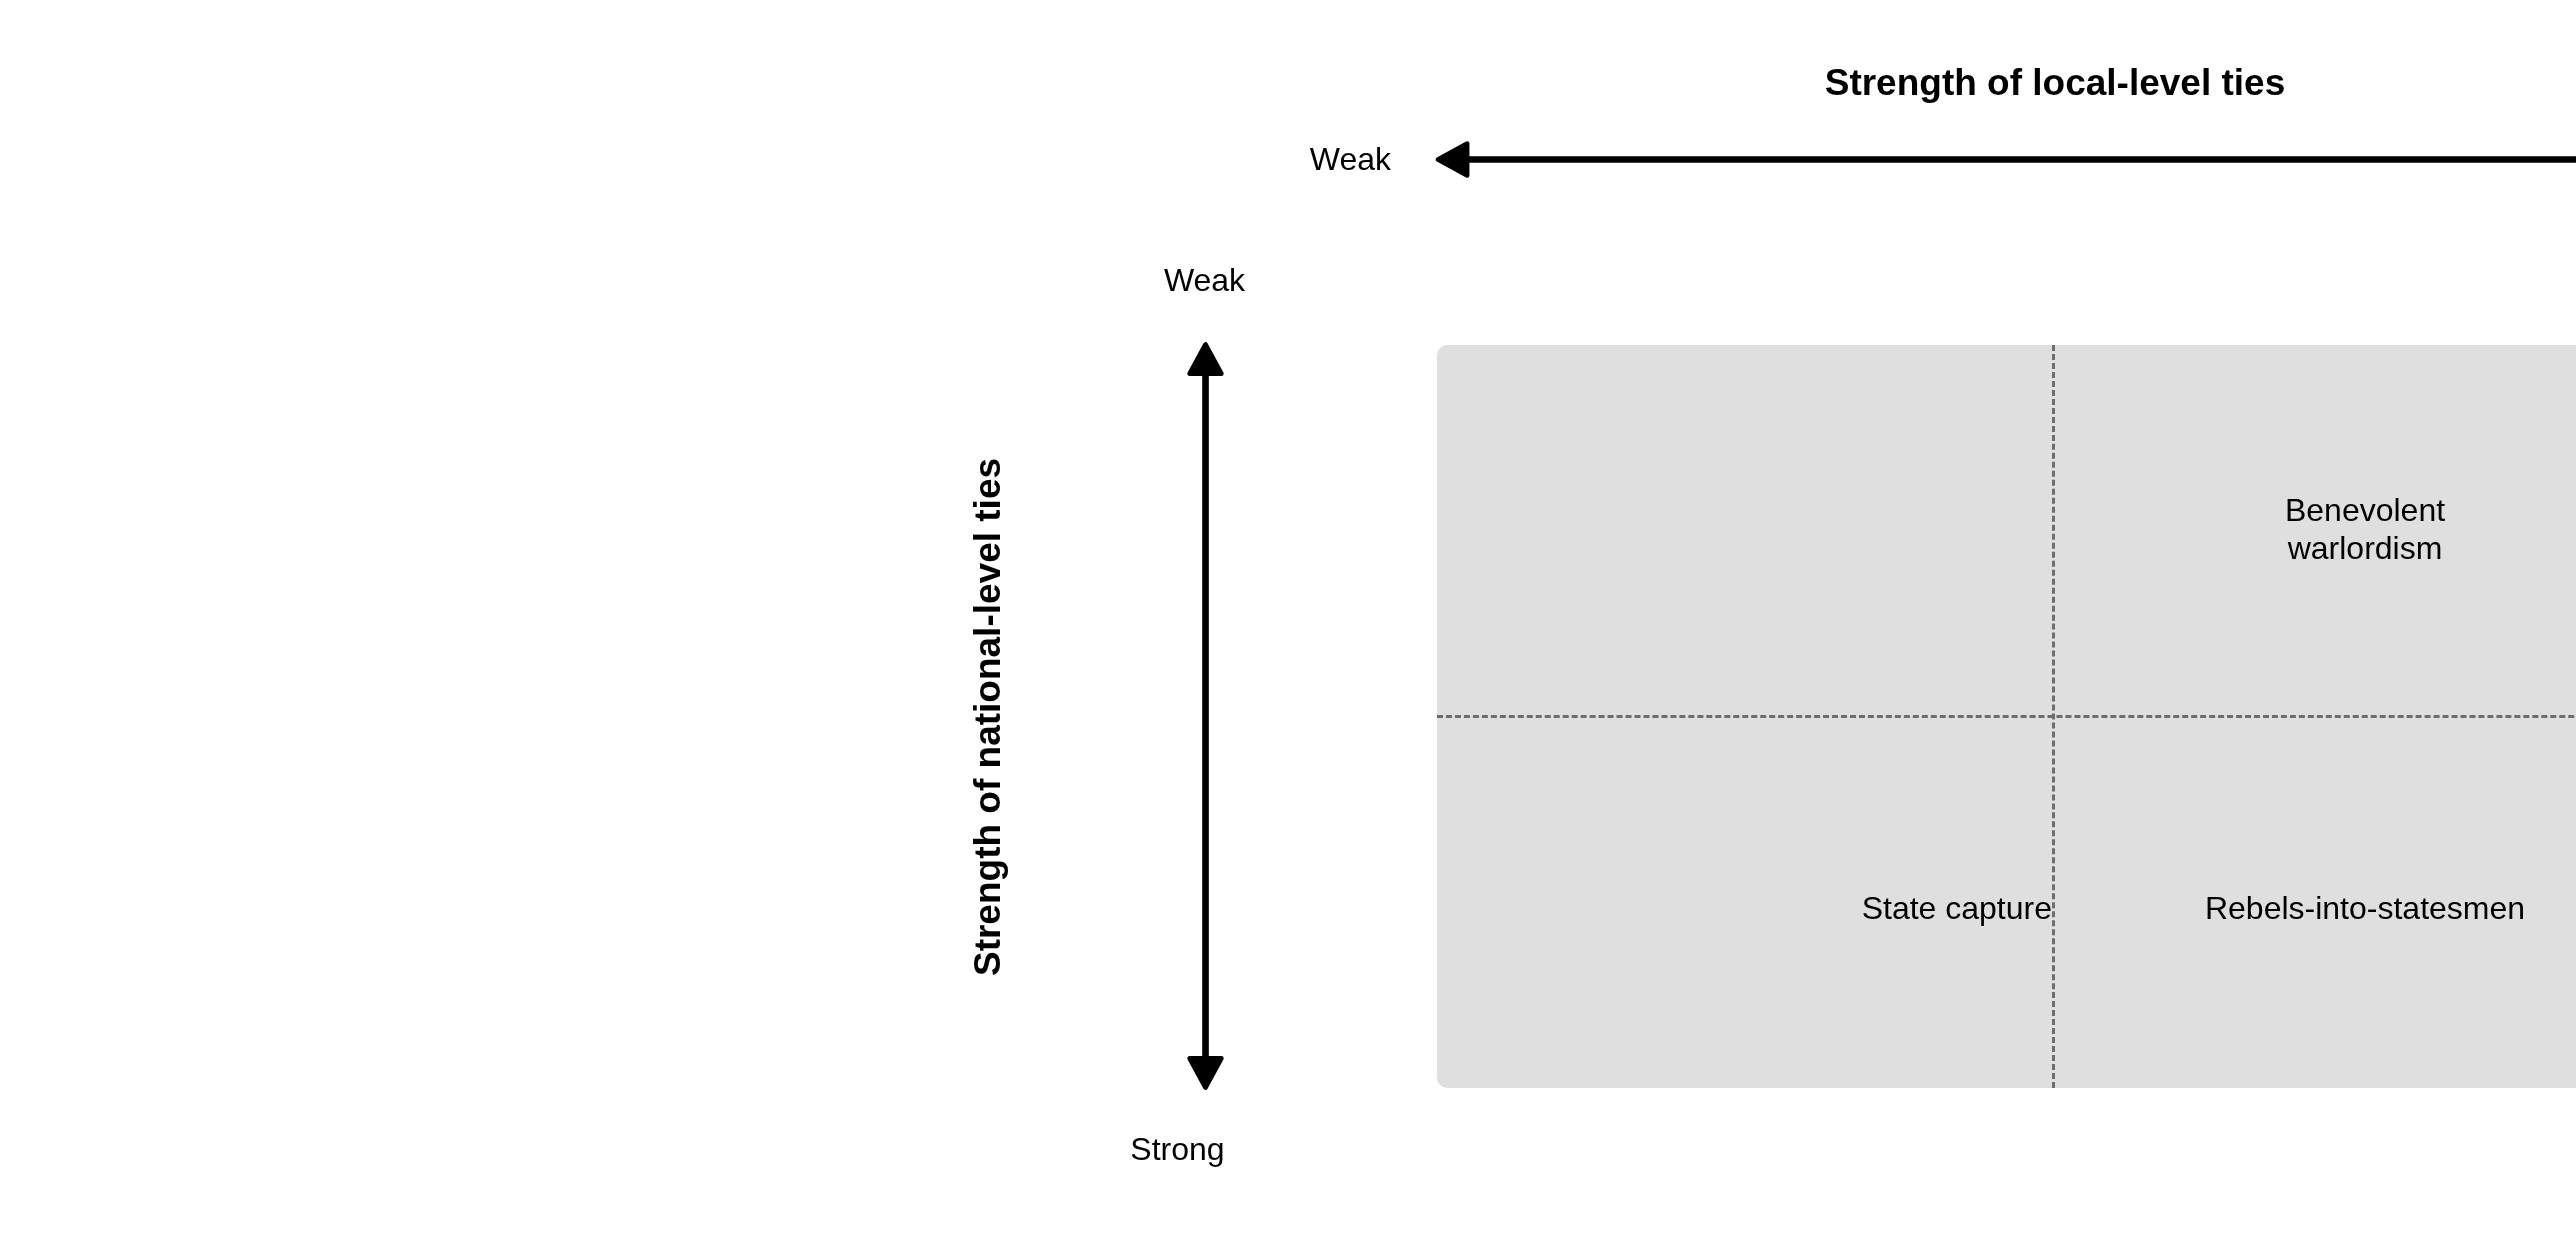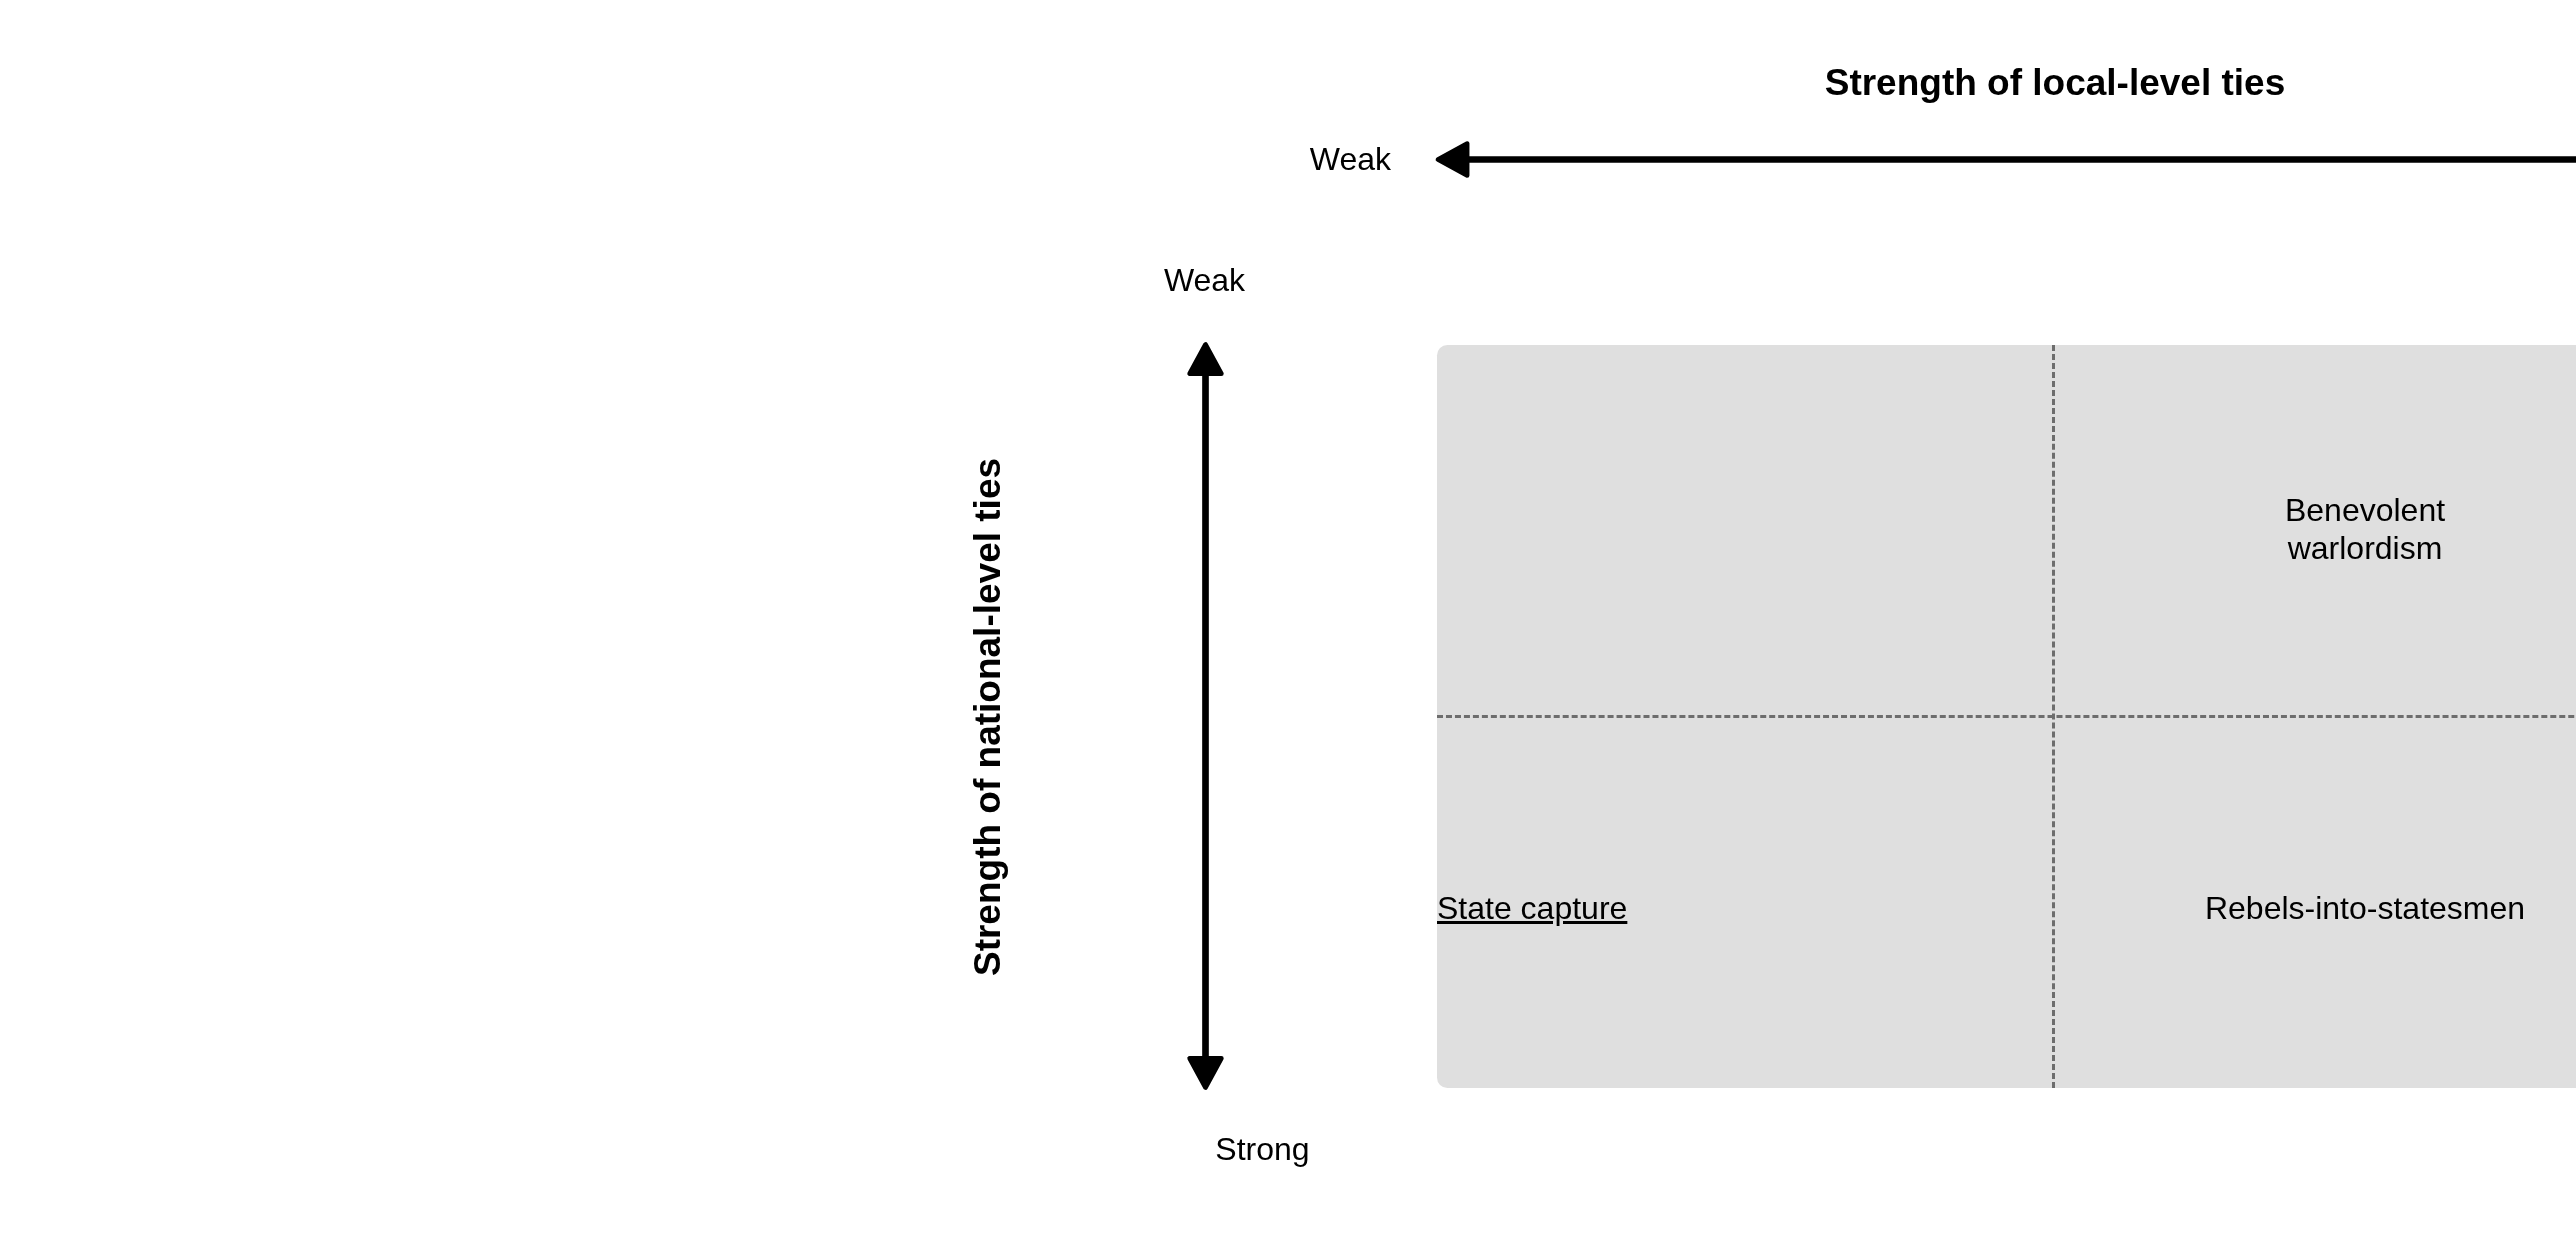--- a/index.html
+++ b/index.html
@@ -71,21 +71,21 @@
     top: 264px;
     width: 309px;
     text-align: center;
     font-size: 32px;
     font-weight: normal;
     line-height: 1;
     white-space: nowrap;
   }
   #y-axis-strong-label {
     position: absolute;
-    left: 1108px;
+    left: 1023px;
     top: 1133px;
     width: 309px;
     text-align: center;
     font-size: 32px;
     font-weight: normal;
     line-height: 1;
     white-space: nowrap;
   }
   #y-axis-arrow {
     position: absolute;
@@ -148,24 +148,23 @@
     align-items: center;
     justify-content: center;
   }
   #quadrant-label-state-capture {
     left: 0px;
     top: 370px;
     width: 615px;
     height: 373px;
     display: flex;
     align-items: flex-start;
-    justify-content: flex-start;
+    justify-content: flex-end;
     padding-top: 175px;
     box-sizing: border-box;
-    text-decoration: underline;
   }
   #quadrant-label-rebels-into-statesmen {
     left: 619px;
     top: 370px;
     width: 618px;
     height: 373px;
     display: flex;
     align-items: flex-start;
     justify-content: center;
     padding-top: 175px;

